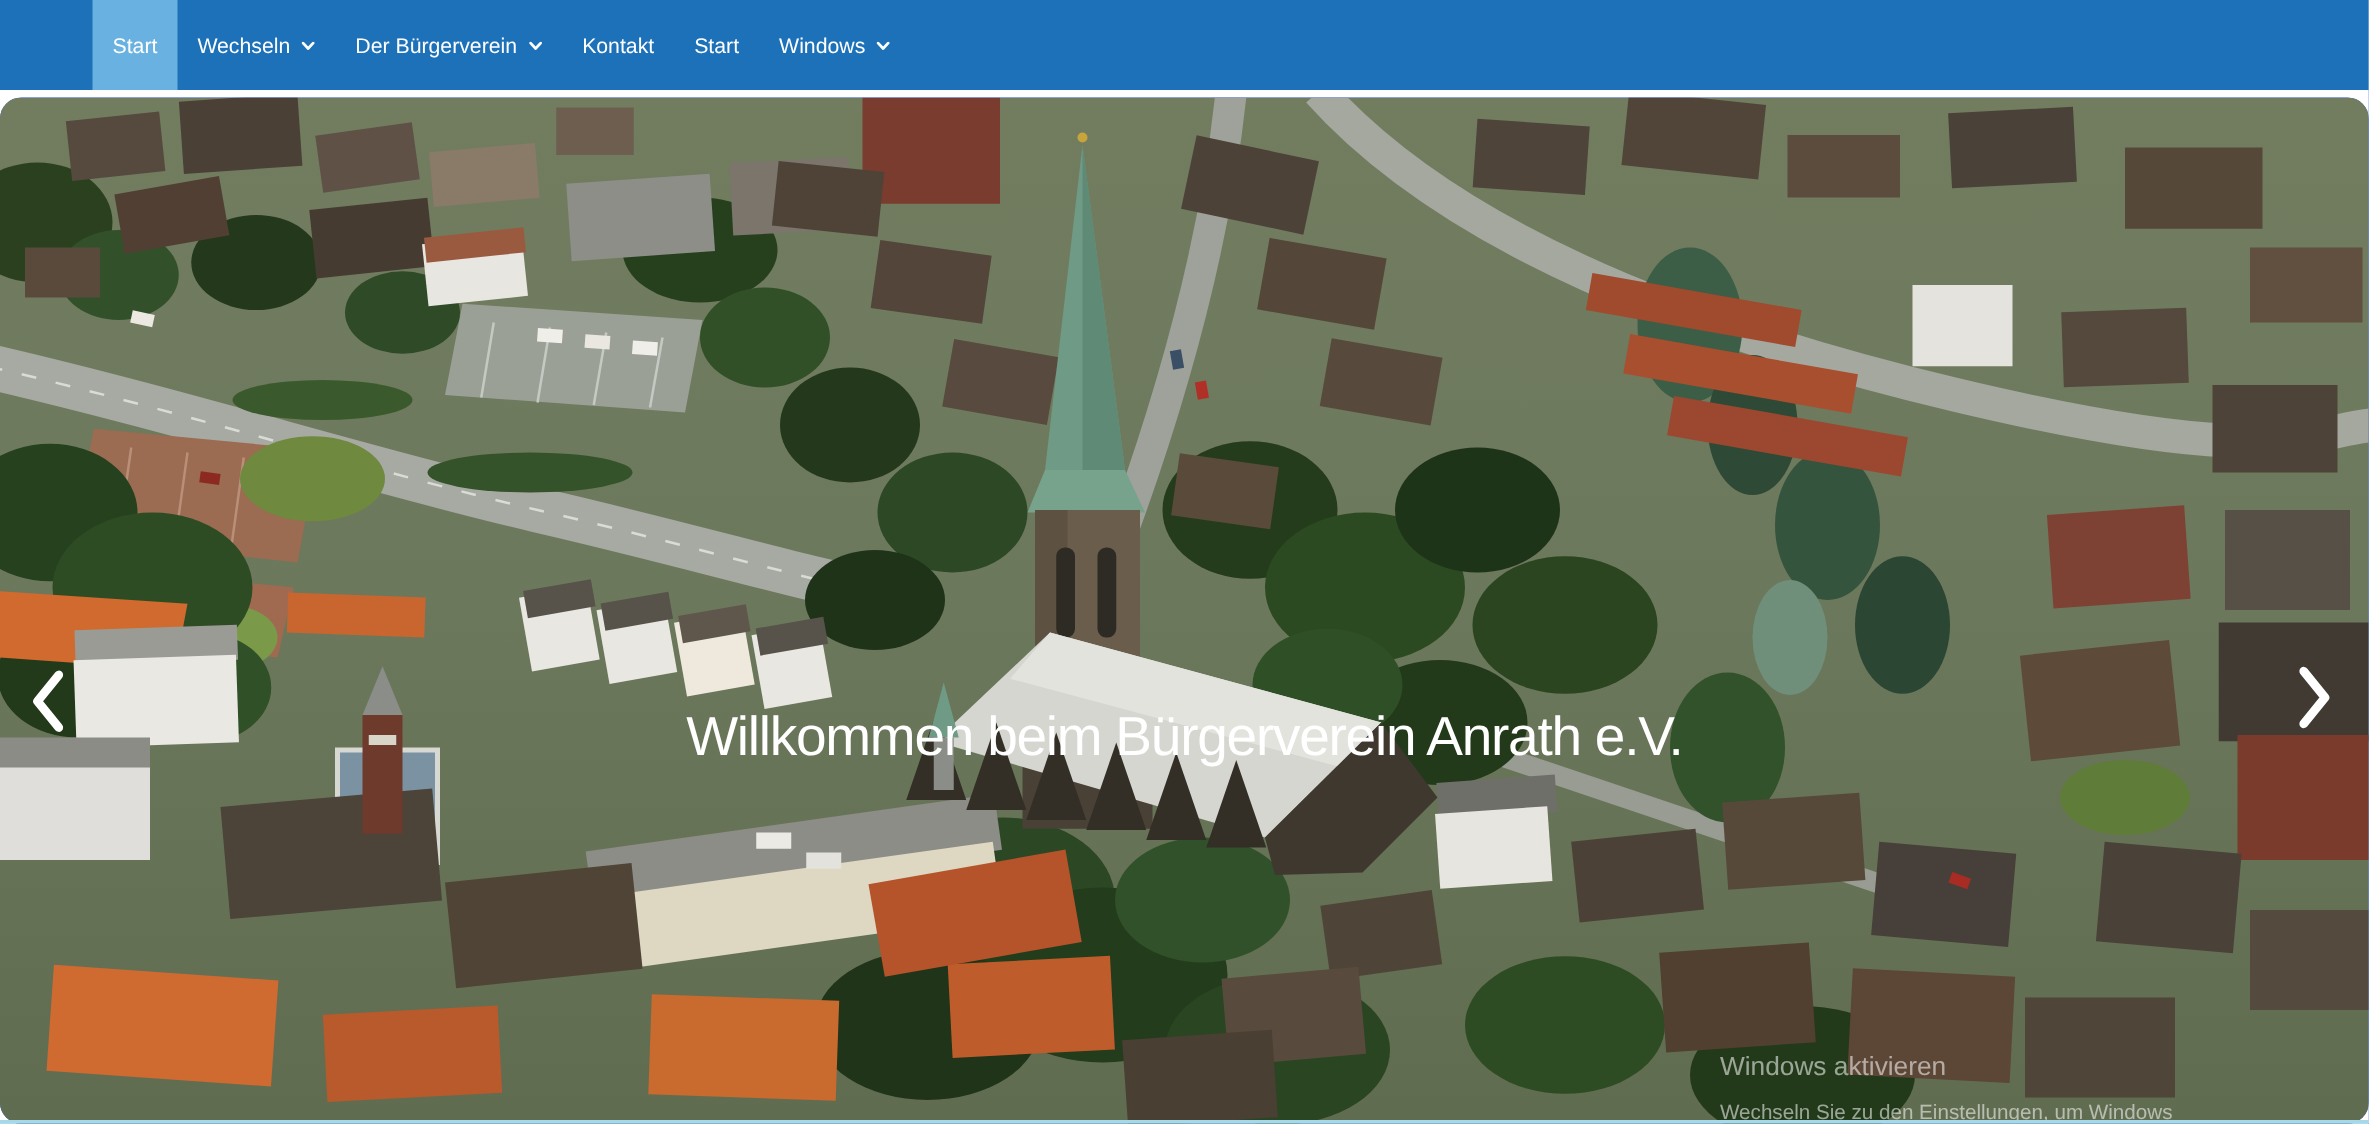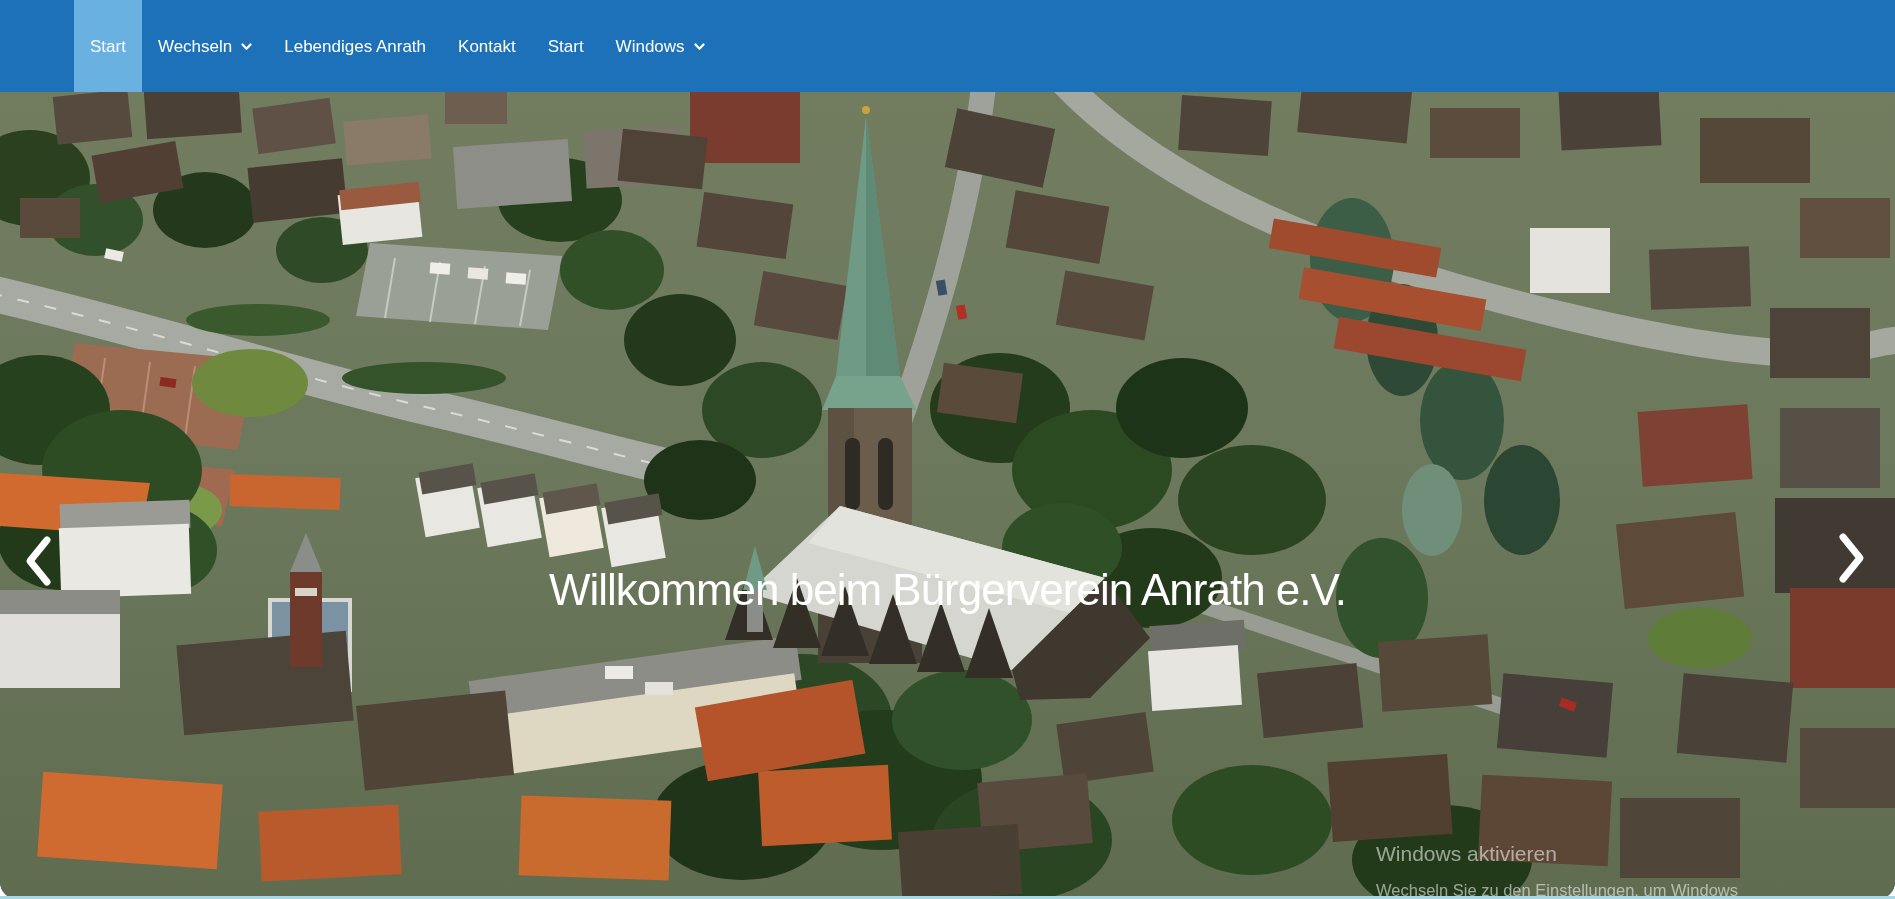--- a/index.html
+++ b/index.html
@@ -3,21 +3,21 @@
 <meta charset="utf-8">
 <style>
   html,body{margin:0;padding:0;}
   body{
     width:1895px;height:899px;overflow:hidden;position:relative;
     font-family:"Liberation Sans","DejaVu Sans",sans-serif;
     background:#ffffff;
   }
   
   .navbar{
-    position:absolute;top:0;left:0;width:1895px;height:92px;
+    position:absolute;top:0;left:0;width:1895px;height:72px;
     background:#1d71b8;z-index:30;display:flex;align-items:stretch;
     padding-left:74px;box-sizing:border-box;
   }
   .nav-item{
     display:flex;align-items:center;gap:9px;
     padding:0 16px;color:#ffffff;font-size:17px;line-height:1;
     text-decoration:none;cursor:pointer;white-space:nowrap;
   }
   .nav-item.active{background:#69b1e0;}
   .nav-item .caret{display:flex;align-items:center;margin-top:2px;}
@@ -60,21 +60,26 @@
     </a>
   <a class="nav-item">
       <span>Wechseln</span>
       <span class="caret">
         <svg width="11" height="8" viewBox="0 0 11 8">
           <polyline points="1.5,1.5 5.5,5.8 9.5,1.5" fill="none" stroke="#fff" stroke-width="2.2" stroke-linecap="round" stroke-linejoin="round"></polyline>
         </svg>
       </span>
     </a>
   <a class="nav-item">
-      <span>Lebendiges Anrath</span>
+      <span>Der Bürgerverein</span>
+      <span class="caret">
+        <svg width="11" height="8" viewBox="0 0 11 8">
+          <polyline points="1.5,1.5 5.5,5.8 9.5,1.5" fill="none" stroke="#fff" stroke-width="2.2" stroke-linecap="round" stroke-linejoin="round"></polyline>
+        </svg>
+      </span>
     </a>
   <a class="nav-item">
       <span>Kontakt</span>
     </a>
   <a class="nav-item">
       <span>Start</span>
     </a>
   <a class="nav-item">
       <span>Windows</span>
       <span class="caret">

